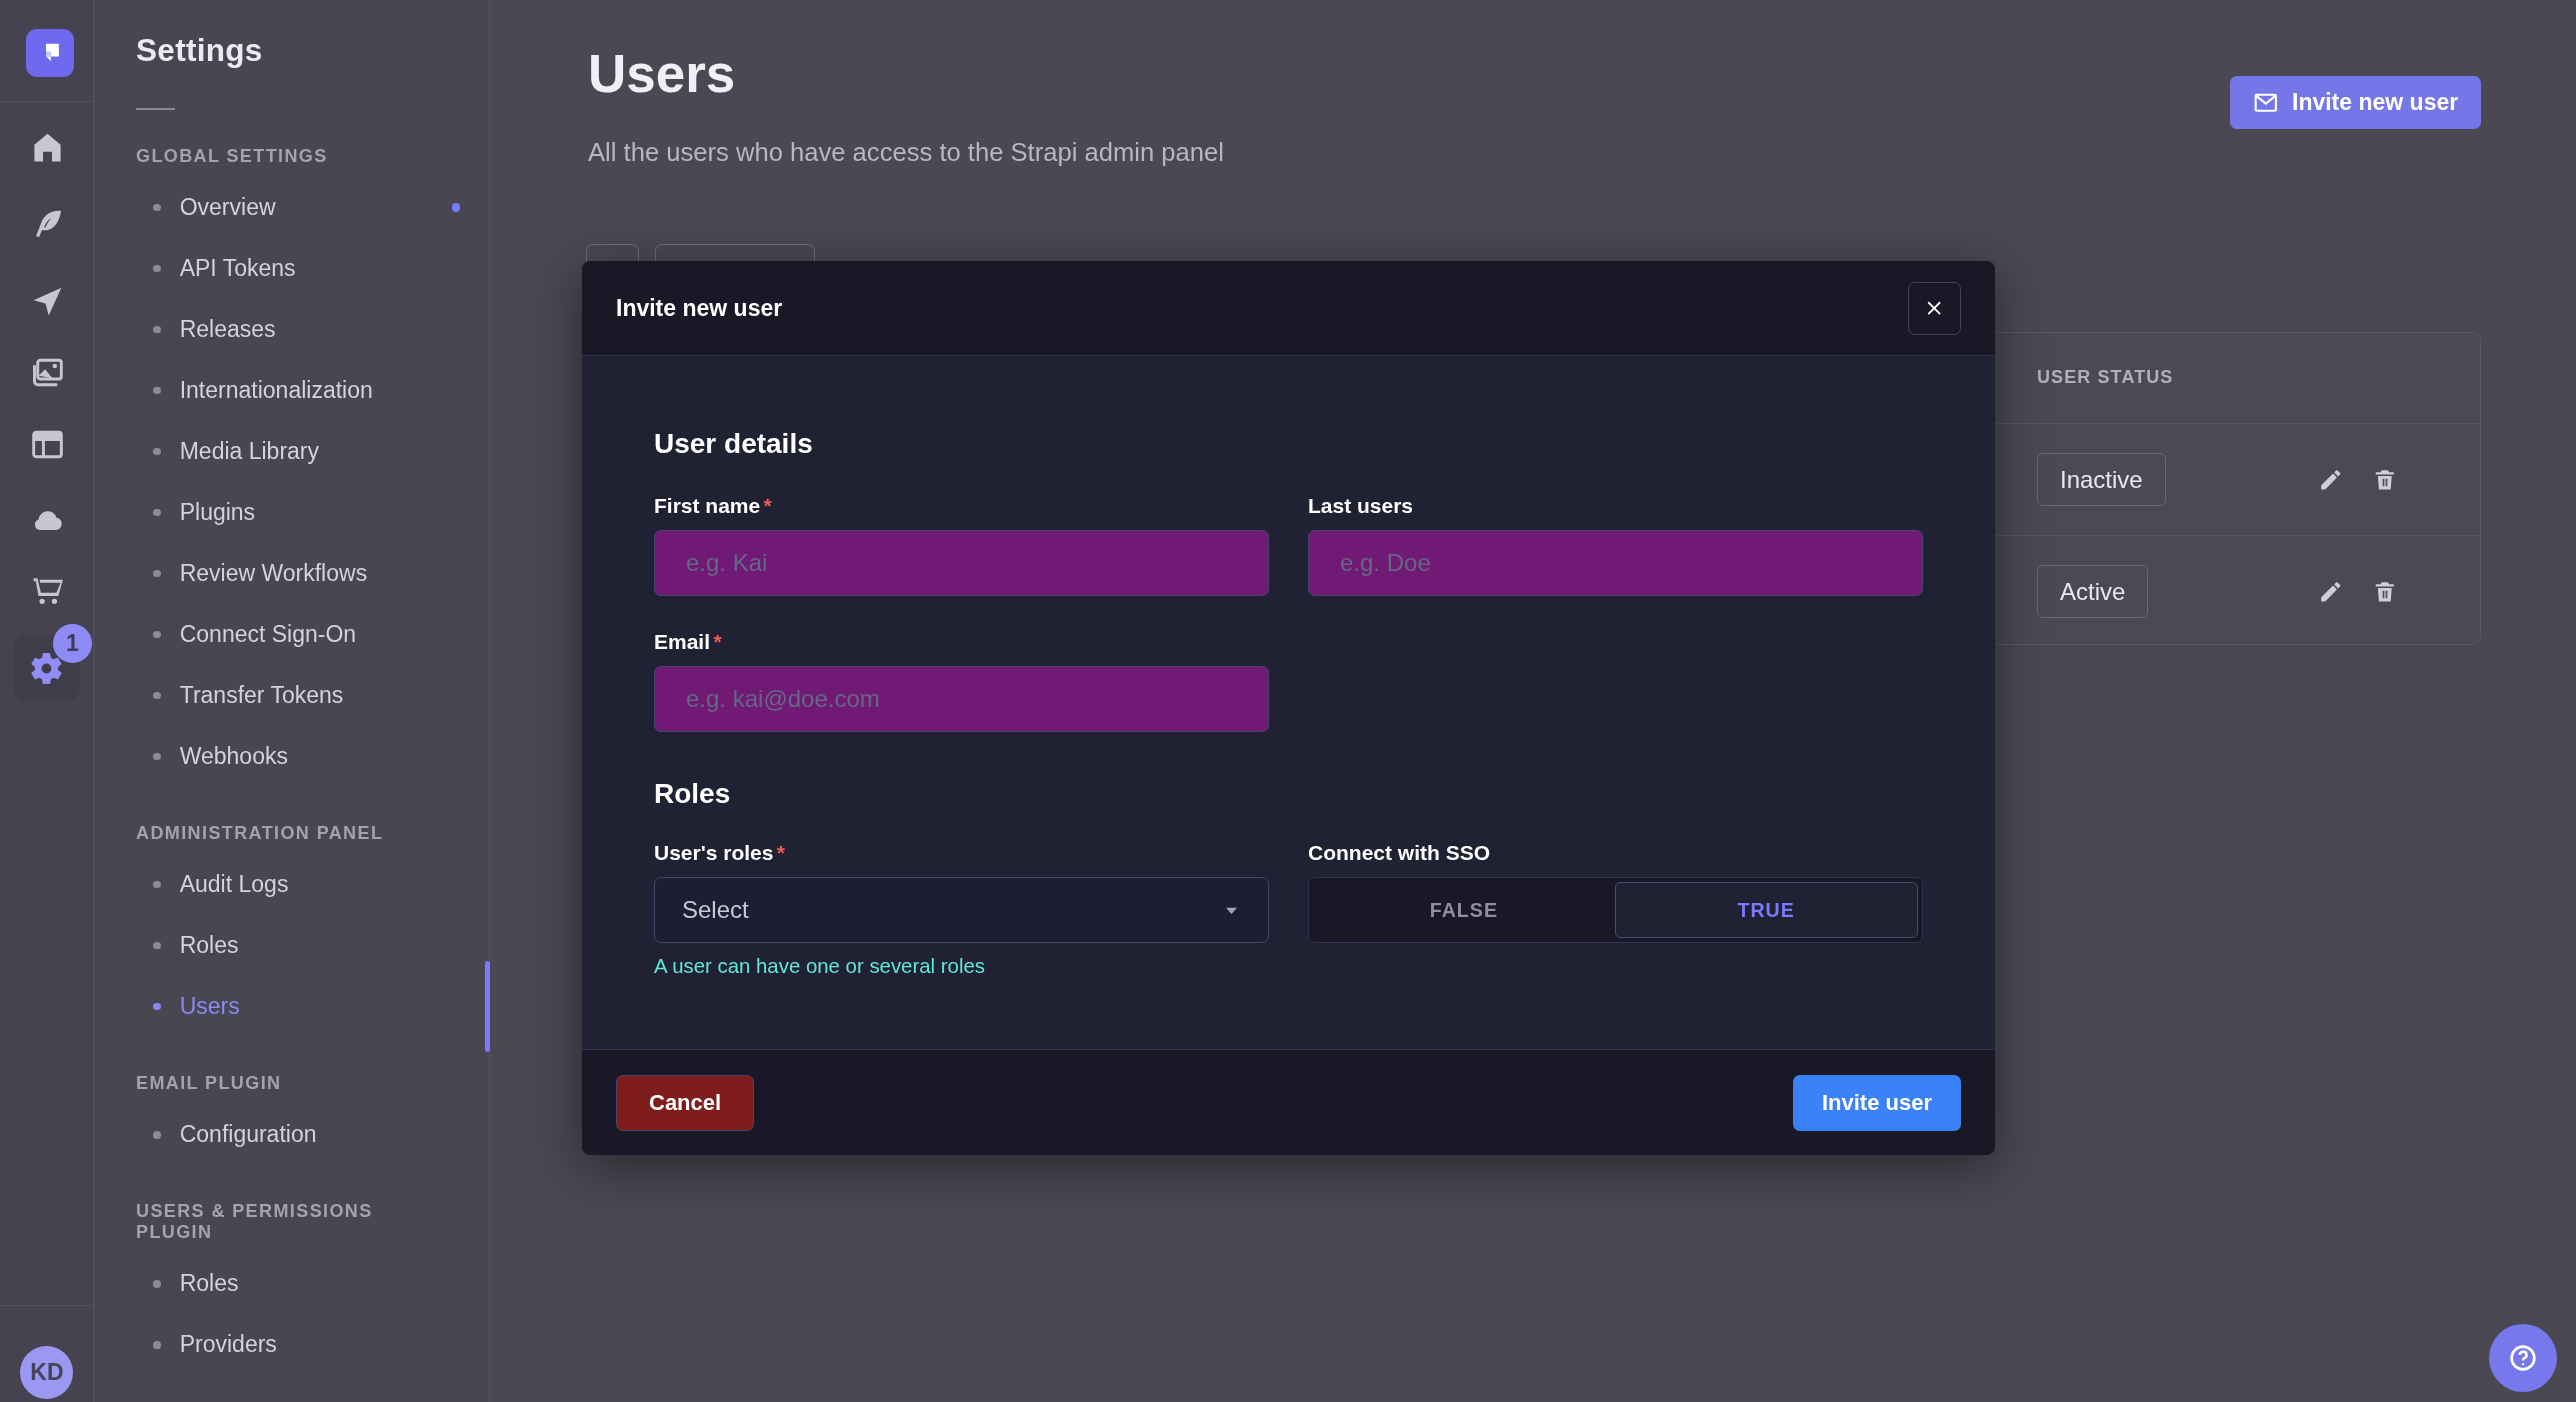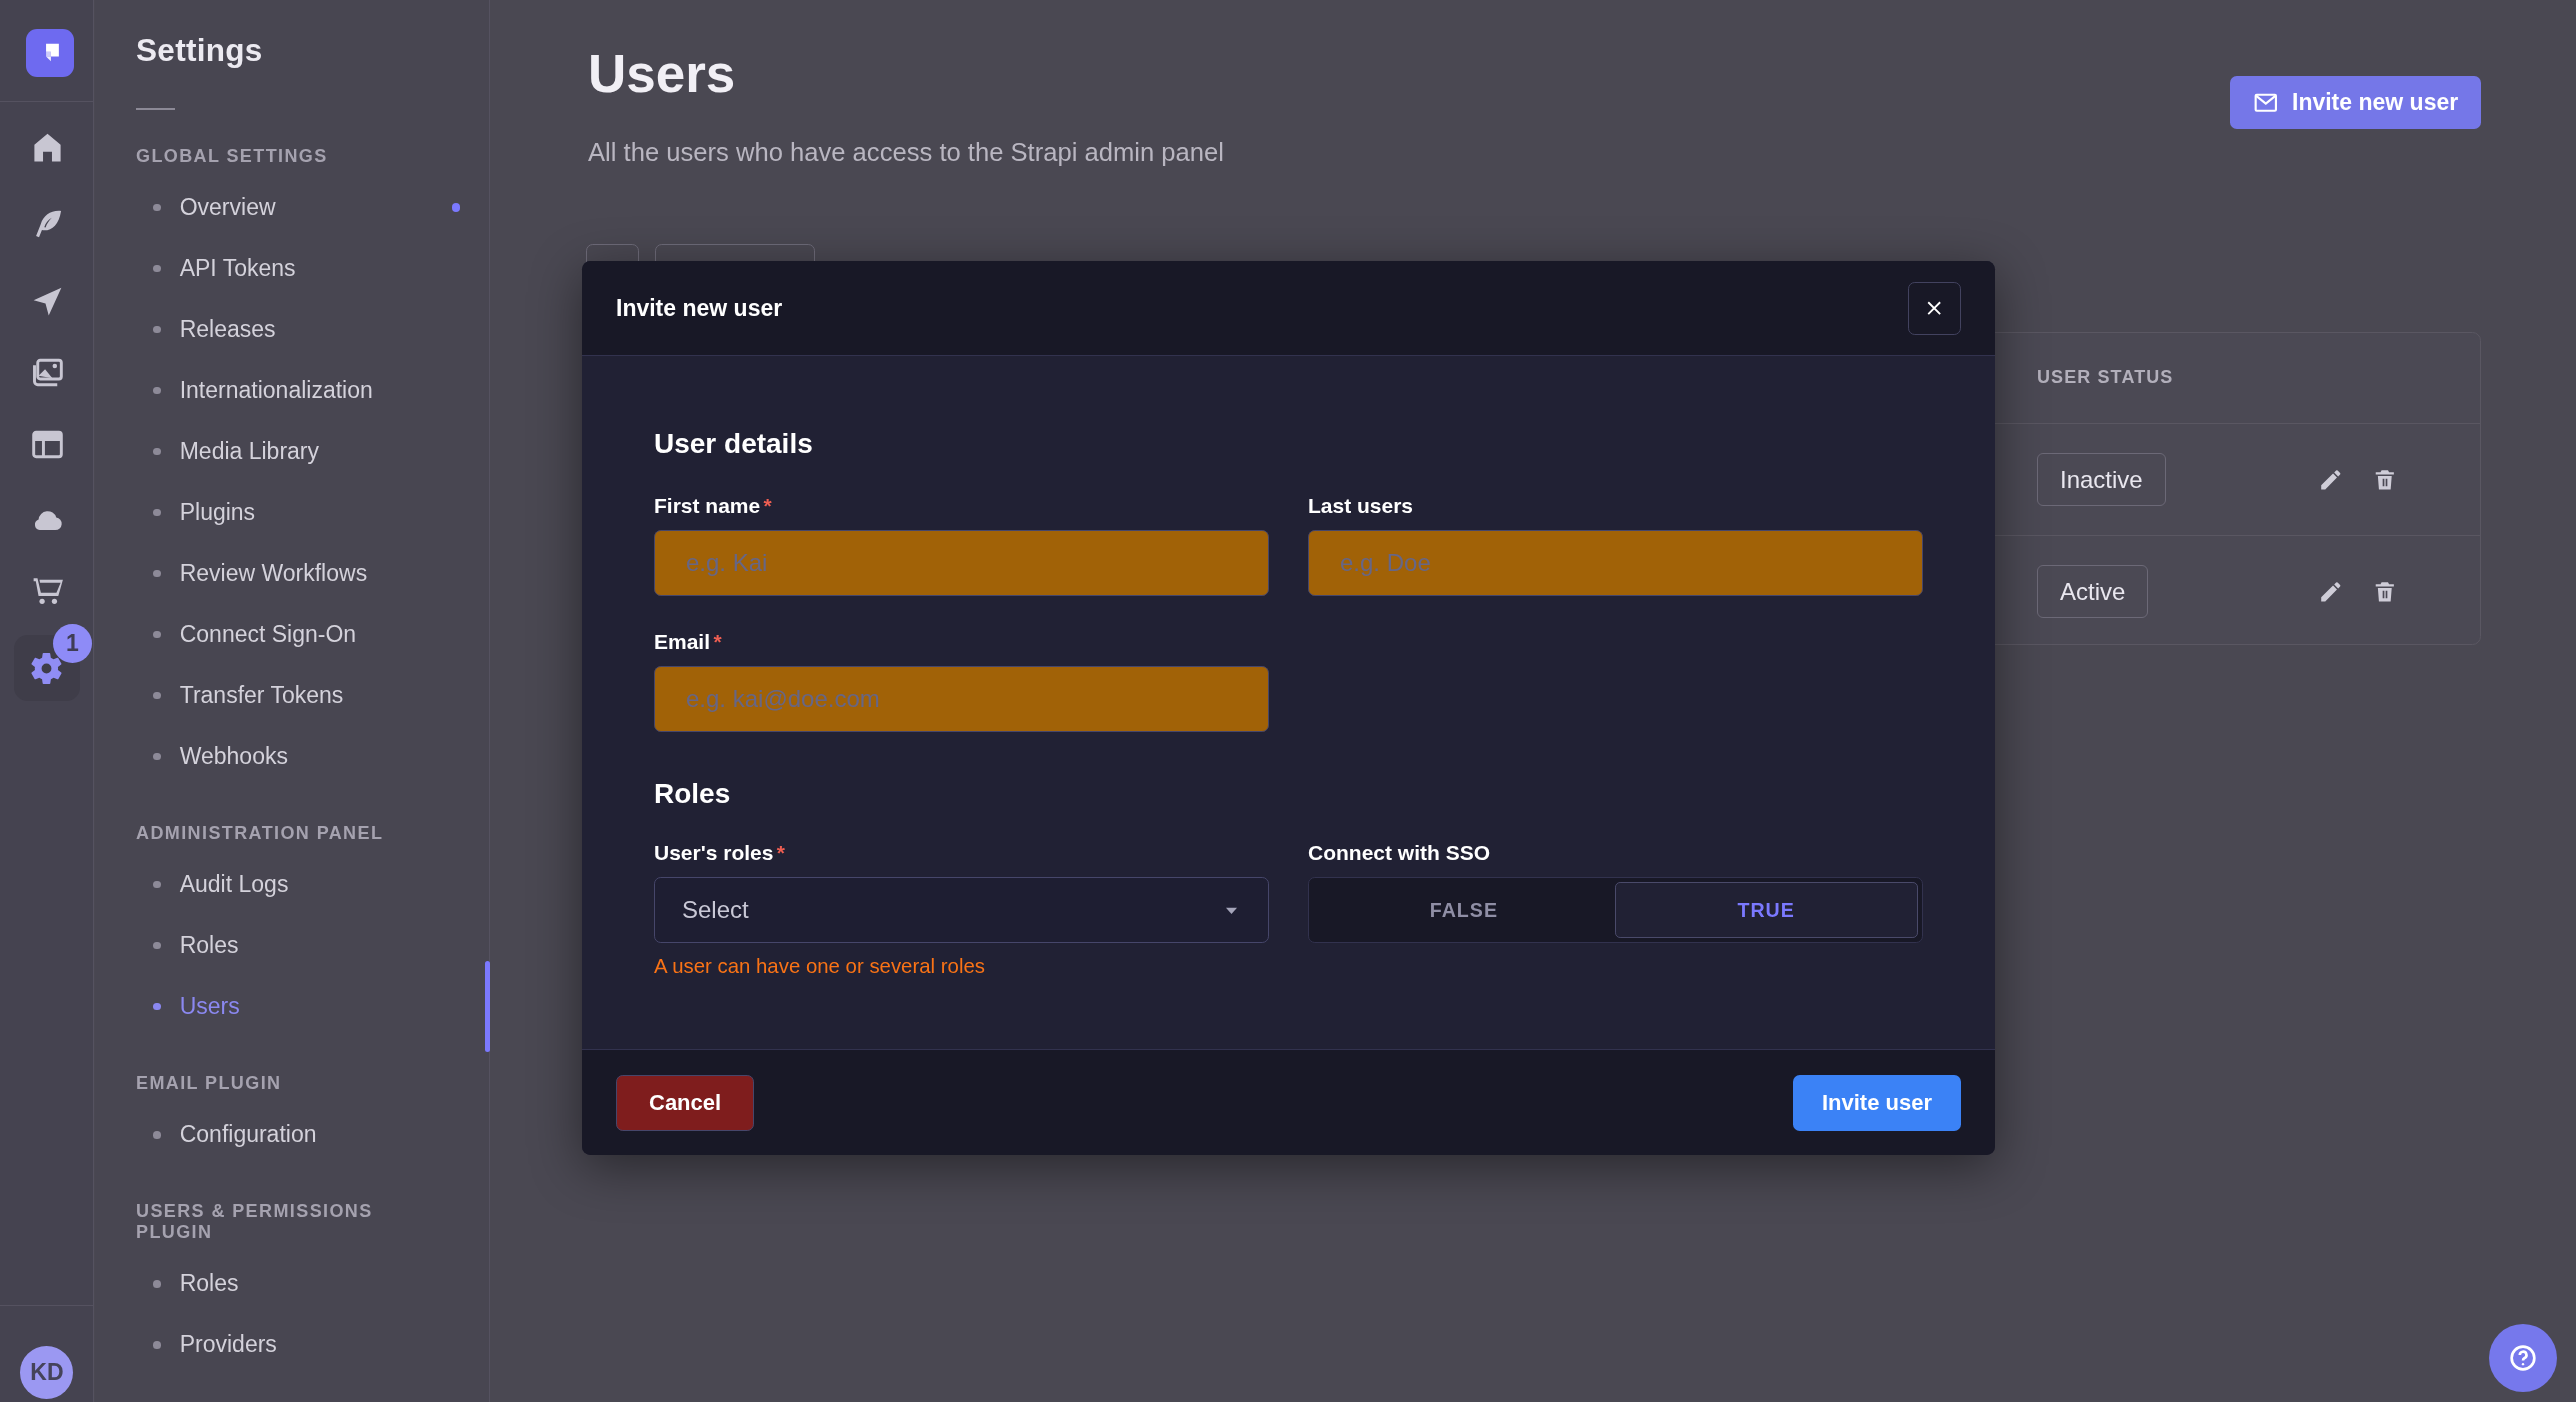--- a/index.html
+++ b/index.html
@@ -77,29 +77,29 @@
   .modal-title { font-size:23px; font-weight:700; color:#FFFFFF; }
   .close-btn { width:53px; height:53px; border:0.9px solid #42425F; border-radius:6.8px;
                background:transparent; color:#FFFFFF; display:flex; align-items:center;
                justify-content:center; cursor:pointer; }
   .modal-body { flex:1; padding:72px 72px 0; }
   .sect-h { margin:0 0 34px; font-size:28px; font-weight:700; color:#FFFFFF; }
   .sect-h.roles { margin:46px 0 31px; }
   .grid { display:grid; grid-template-columns:1fr 1fr; column-gap:39px; }
   .f-label { display:block; margin-bottom:12px; font-size:21px; font-weight:700; color:#FFFFFF; }
   .req { color:#EE5E52; margin-left:3.4px; }
-  .text-input { width:100%; height:66px; background:#a16207; border:0.9px solid #46466A;
+  .text-input { width:100%; height:66px; background:#701a75; border:0.9px solid #46466A;
                 border-radius:6.8px; padding:0 31px; font-size:24px; color:#FFFFFF;
                 font-family:inherit; outline:none; }
   .text-input::placeholder { color:#666687; opacity:1; }
   .email-row { margin-top:34px; }
   .select { height:66px; background:#1E1E32; border:0.9px solid #46466A; border-radius:6.8px;
             display:flex; align-items:center; justify-content:space-between; padding:0 27px;
             color:#C9C8D6; font-size:24px; cursor:pointer; }
-  .hint { margin-top:12px; font-size:20.4px; color:#f97316; }
+  .hint { margin-top:12px; font-size:20.4px; color:#5eead4; }
   .toggle { height:66px; background:#181826; border:0.9px solid #32324E; border-radius:6.8px;
             display:flex; padding:4.3px; }
   .toggle-opt { flex:1; display:flex; align-items:center; justify-content:center;
                 font-size:19.6px; font-weight:700; letter-spacing:1px; cursor:pointer; }
   .opt-false { color:#8F8EA5; }
   .opt-true { background:#212134; border:0.9px solid #4A4A6A; border-radius:5.1px; color:#7B79FF; }
   .modal-footer { height:106px; flex:none; background:#181826; border-top:0.9px solid #32324E;
                   border-radius:0 0 8.5px 8.5px; display:flex; align-items:center;
                   justify-content:space-between; padding:0 34px; }
   .btn-cancel { height:56px; padding:0 32px; background:#7f1d1d; border:0.9px solid #46466A;

